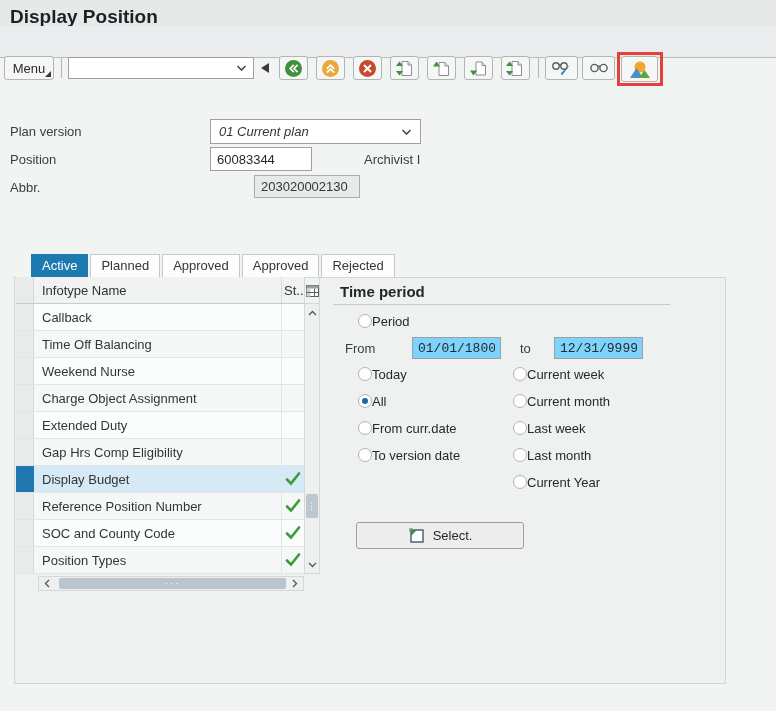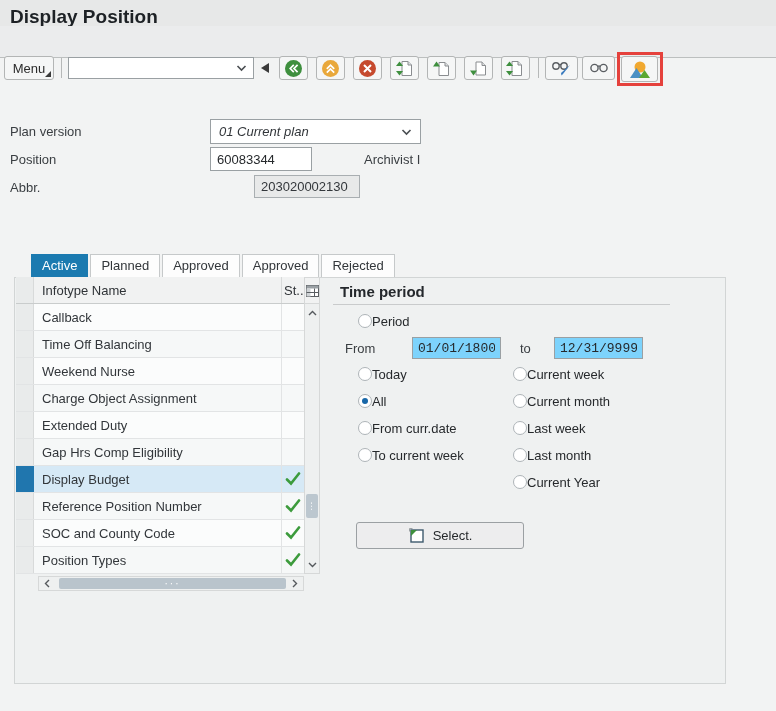--- a/index.html
+++ b/index.html
@@ -412,21 +412,21 @@
         <span class="radio-label">All</span>
       </div>
 
       <div class="radio-row">
         <span class="radio"></span>
         <span class="radio-label">From curr.date</span>
       </div>
 
       <div class="radio-row">
         <span class="radio"></span>
-        <span class="radio-label">To current week</span>
+        <span class="radio-label">To version date</span>
       </div>
     </div>
 
   <div class="from-row">
     <span class="from-lbl">From</span>
     <input class="date-input" value="01/01/1800" style="">
     <span class="to-lbl">to</span>
     <input class="date-input" value="12/31/9999" style="">
   </div>
 

